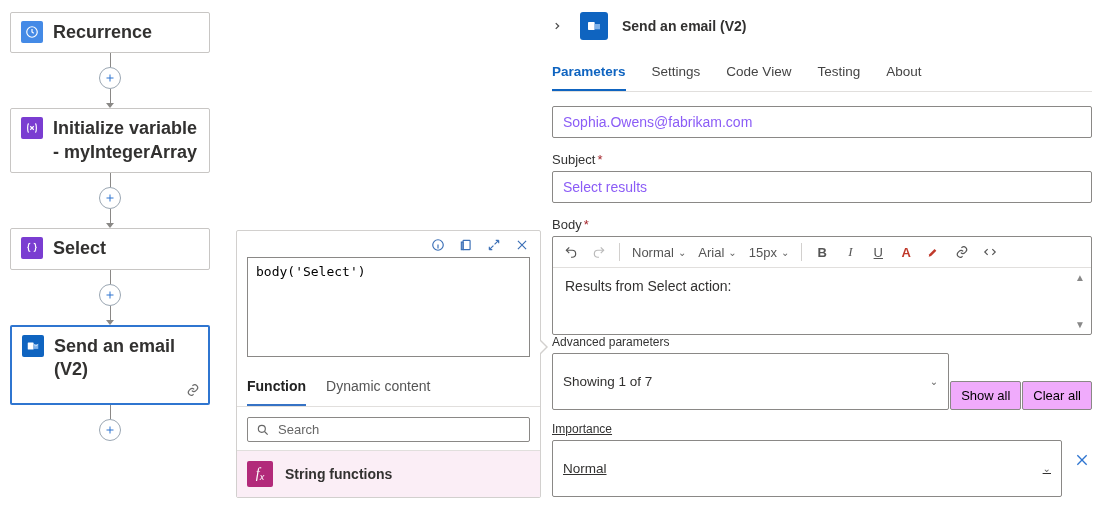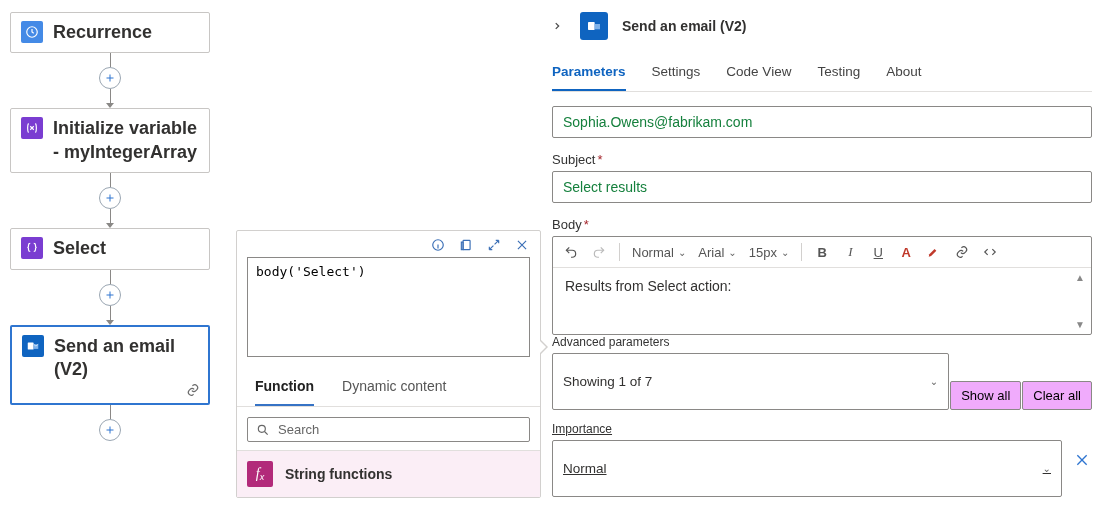--- a/index.html
+++ b/index.html
@@ -20,21 +20,21 @@
   .arrow-down { width:0;height:0;margin:0 auto;border-left:4px solid transparent;border-right:4px solid transparent;border-top:5px solid #8a8886; }
   .link-icon { position:absolute; right:8px; bottom:6px; color:#6b6b6b; }
   svg { display:block; }
 
   
   .popup { position:absolute; left:236px; top:230px; width:305px; background:#fff; border:1px solid #d2d0ce; border-radius:2px; padding-bottom:0; }
   .popup-toolbar { display:flex; justify-content:flex-end; gap:12px; padding:6px 10px 4px; color:#3b6fb6; }
   .popup-toolbar span { width:16px; height:16px; display:flex; align-items:center; justify-content:center; }
   .popup textarea { width:calc(100% - 20px); height:100px; margin:0 10px 10px 10px; border:1px solid #8a8886; resize:none; font-family:Consolas,monospace; font-size:13px; padding:6px 8px; outline:none; }
   .popup-tabs { display:flex; gap:20px; padding:0 10px; border-bottom:1px solid #e1dfdd; }
-  .popup-tab { padding:8px 0 10px; font-size:14px; font-weight:600; color:#3c3c3c;margin-left:8px; }
+  .popup-tab { padding:8px 0 10px; font-size:14px; font-weight:600; color:#3c3c3c; }
   .popup-tab.inactive { font-weight:400; color:#555; }
   .popup-tab.active { border-bottom:2px solid #3673c5; color:#222; }
   .search-wrap { padding:10px 10px 8px; }
   .search-box { display:flex; align-items:center; gap:8px; border:1px solid #8a8886; border-radius:2px; padding:4px 8px; color:#666; }
   .cat-row { display:flex; align-items:center; gap:12px; padding:10px 10px; background:#fbeef6; border-top:1px solid #e1dfdd; }
   .fx-badge { width:26px; height:26px; background:#b22a7a; color:#fff; display:flex; align-items:center; justify-content:center; border-radius:2px; font-style:italic; font-family:"Times New Roman",serif; font-size:14px; }
   .fx-badge sub { font-size:9px; position:relative; top:3px; }
   .cat-label { font-weight:600; font-size:14px; }
   .caret { position:absolute; right:-8px; top:108px; width:0;height:0;border-top:8px solid transparent;border-bottom:8px solid transparent;border-left:8px solid #d2d0ce; }
   .caret-inner { position:absolute; right:-6px; top:109px; width:0;height:0;border-top:7px solid transparent;border-bottom:7px solid transparent;border-left:7px solid #fff; }
@@ -44,21 +44,21 @@
   .panel-head { display:flex; align-items:center; gap:14px; }
   .collapse-chevron { color:#4b4b4b; font-size:14px; width:14px; text-align:center; }
   .panel-title { font-weight:600; font-size:14px; }
   .panel-icon { width:28px; height:28px; background:#0f64c0; border-radius:3px; display:flex; align-items:center; justify-content:center; }
   .tabs { display:flex; gap:26px; margin-top:18px; padding-left:0; border-bottom:1px solid #e1dfdd; }
   .tab { padding:6px 0 10px; font-size:13.5px; color:#444; }
   .tab.active { font-weight:600; color:#0f64c0; border-bottom:2px solid #0f64c0; }
   .field { margin-top:14px; }
   .field-label { font-size:13px; color:#333; margin-bottom:4px; }
   .req { color:#a4262c; margin-left:2px; }
-  .text-input { width:100%; border:1px solid #8a8886; border-radius:2px; padding:7px 10px; font-size:14px; color:#15803d; }
+  .text-input { width:100%; border:1px solid #8a8886; border-radius:2px; padding:7px 10px; font-size:14px; color:#8b5cf6; }
 
   .body-editor { border:1px solid #8a8886; border-radius:2px; }
   .rte-toolbar { display:flex; align-items:center; gap:12px; padding:6px 10px; border-bottom:1px solid #e1dfdd; color:#555; font-size:13px; }
   .rte-toolbar .sep { width:1px; height:18px; background:#d2d0ce; }
   .dd { display:flex; align-items:center; gap:4px; }
   .chev { font-size:10px; color:#666; }
   .rte-content { padding:10px 12px 26px; font-size:14px; position:relative; min-height:66px; }
   .rte-scrollhint-up, .rte-scrollhint-down { position:absolute; right:6px; font-size:10px; color:#888; }
   .rte-scrollhint-up { top:4px; }
   .rte-scrollhint-down { bottom:4px; }

